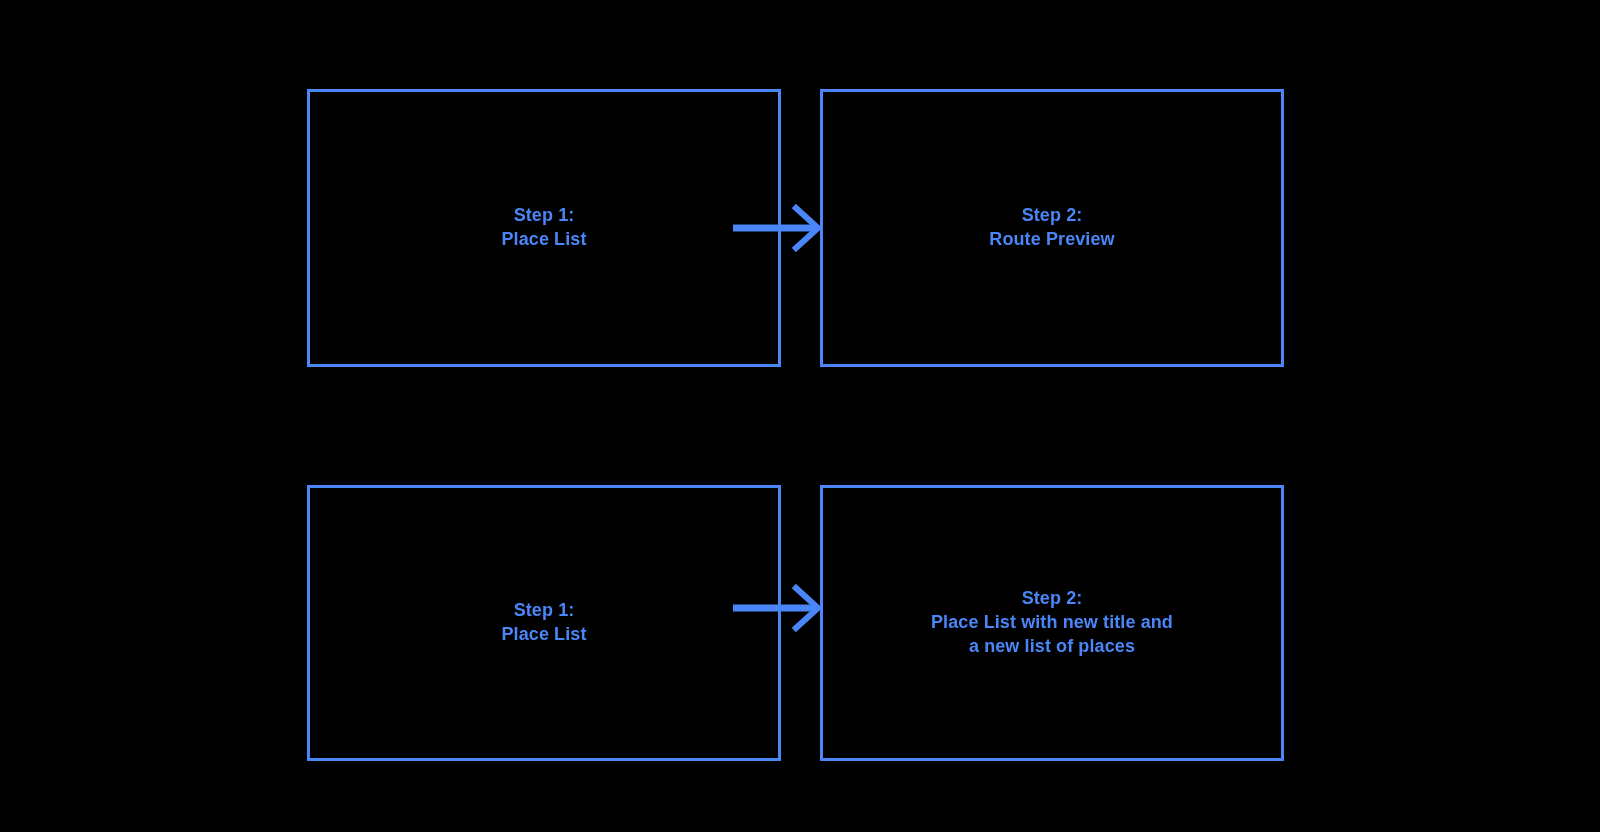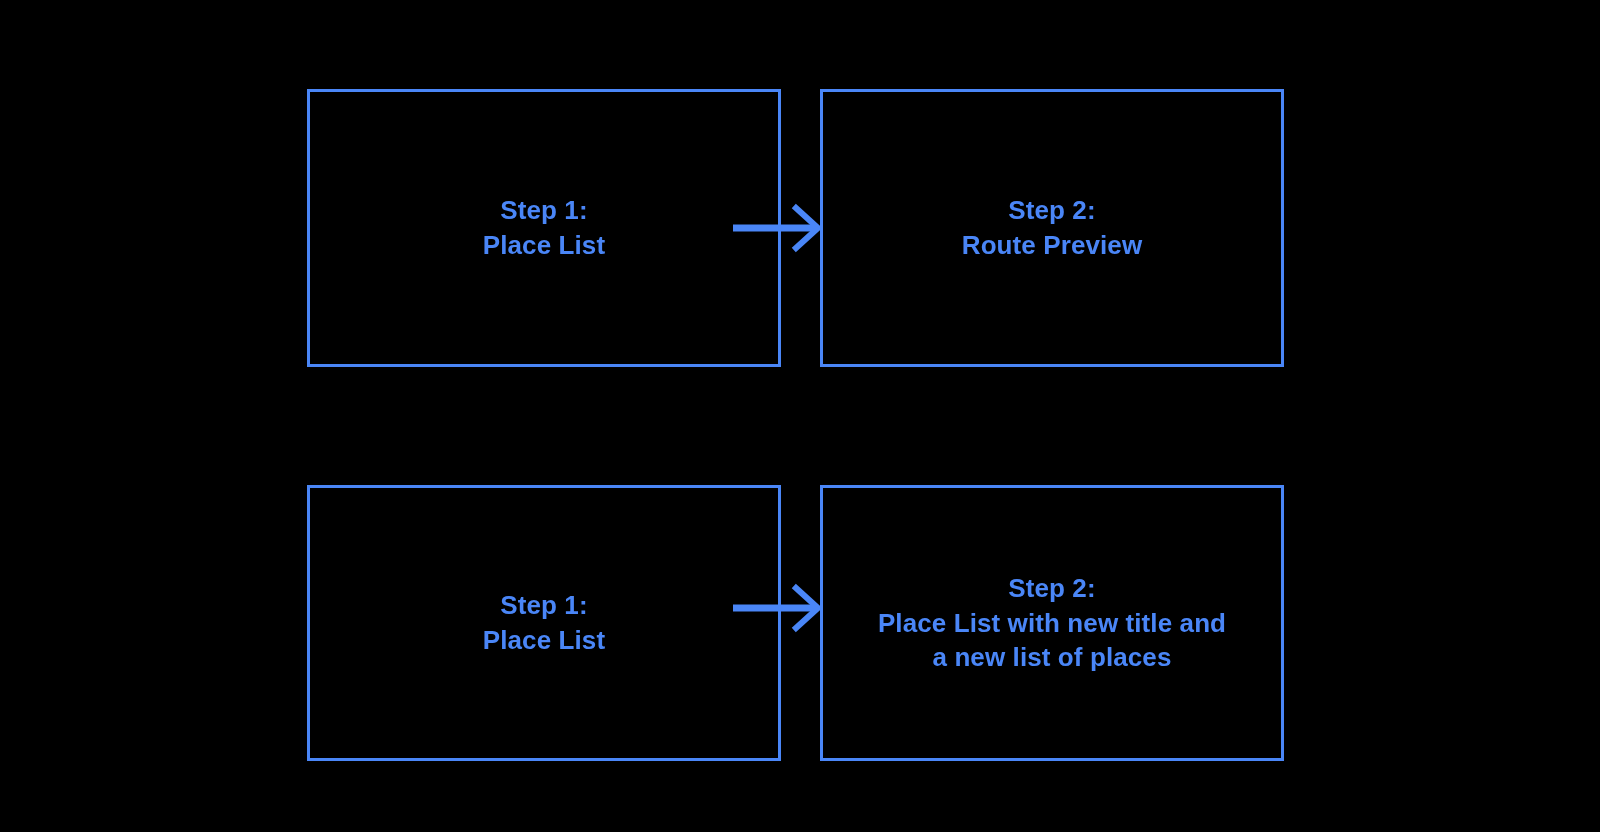--- a/index.html
+++ b/index.html
@@ -29,21 +29,21 @@
     background: transparent;
     display: flex;
     align-items: center;
     justify-content: center;
     text-align: center;
   }
   .box-label {
     color: #4a86f7;
     font-family: "Liberation Sans", sans-serif;
     font-weight: bold;
-    font-size: 26px;
+    font-size: 18px;
     line-height: 1.33;
     letter-spacing: 0.1px;
     white-space: pre-line;
     text-align: center;
     user-select: none;
   }
 
   
   #box-top-left    { left: 307px; top: 89px;  width: 474px; height: 278px; }
   #box-top-right   { left: 820px; top: 89px;  width: 464px; height: 278px; }

